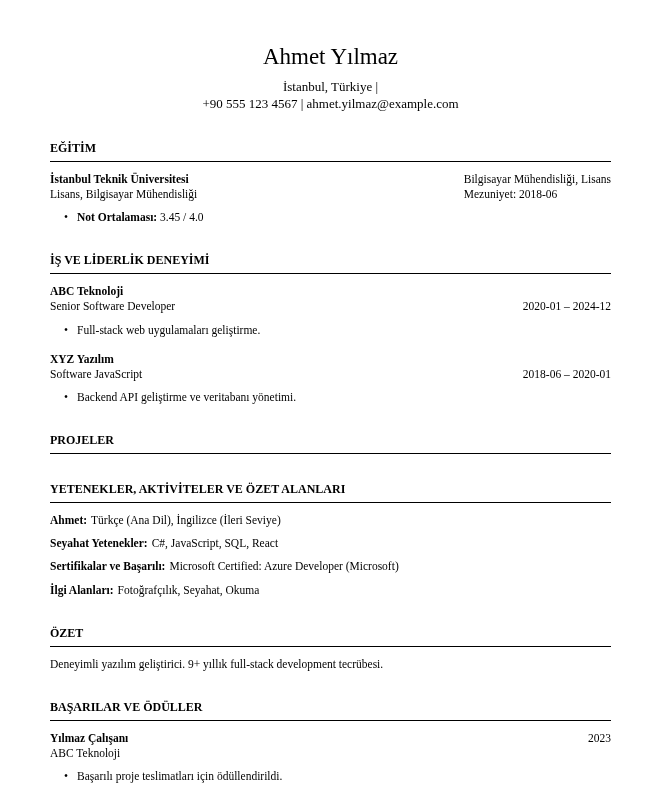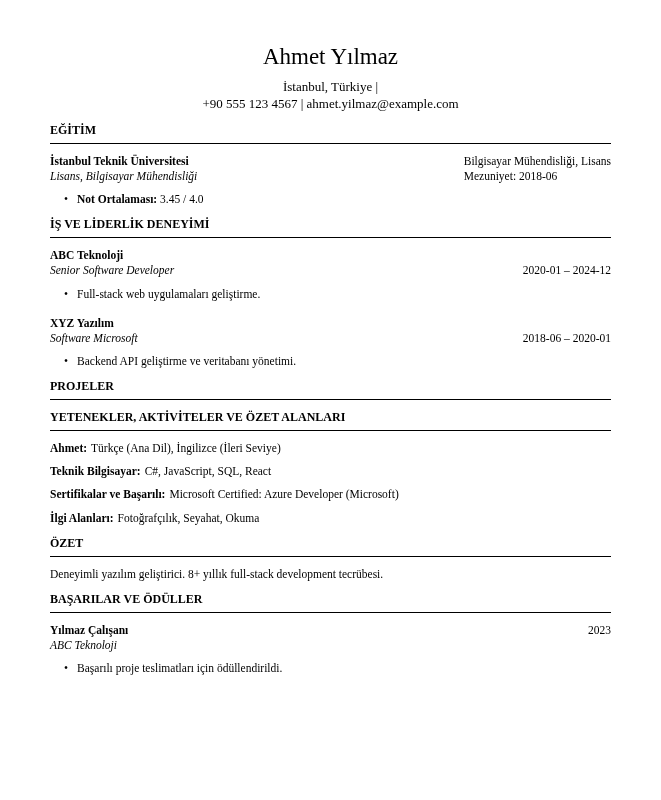--- a/index.html
+++ b/index.html
@@ -10,29 +10,29 @@
     font-family: "Liberation Serif", "DejaVu Serif", serif;
     font-size: 11.5px;
     line-height: 1.32;
   }
   .page {
     width: 661px;
     min-height: 800px;
     padding: 42px 50px 40px 50px;
   }
   .b { font-weight: bold; }
-  .i { font-style: italic; }
+  .i { }
 
   
   .resume-header { text-align: center; }
   .name { font-size: 23px; font-weight: normal; margin-bottom: 7px; }
   .contact-line { font-size: 13px; line-height: 1.3; }
 
   
-  .section { margin-top: 10px; }
+  .section { margin-top: 28px; }
   .section-title {
     font-weight: bold;
     font-size: 12px;
     padding-bottom: 4px;
     border-bottom: 1px solid #000000;
     margin-bottom: 10px;
   }
   .row {
     display: flex;
     justify-content: space-between;
@@ -97,52 +97,52 @@
         <div class="right-col">2020-01 – 2024-12</div>
       </div>
       <div class="bullet">
         <span>Full-stack web uygulamaları geliştirme.</span>
       </div>
     </div>
 
     <div class="entry">
       <div class="b">XYZ Yazılım</div>
       <div class="row">
-        <div class="i">Software Microsoft</div>
+        <div class="i">Software JavaScript</div>
         <div class="right-col">2018-06 – 2020-01</div>
       </div>
       <div class="bullet">
         <span>Backend API geliştirme ve veritabanı yönetimi.</span>
       </div>
     </div>
   </div>
 
   <div class="section">
     <div class="section-title">PROJELER</div>
   </div>
 
   <div class="section">
     <div class="section-title">YETENEKLER, AKTİVİTELER VE ÖZET ALANLARI</div>
     <div class="skills-row">
       <span class="b label">Ahmet:</span><span>Türkçe (Ana Dil), İngilizce (İleri Seviye)</span>
     </div>
     <div class="skills-row">
-      <span class="b label">Teknik Bilgisayar:</span><span>C#, JavaScript, SQL, React</span>
+      <span class="b label">Seyahat Yetenekler:</span><span>C#, JavaScript, SQL, React</span>
     </div>
     <div class="skills-row">
       <span class="b label">Sertifikalar ve Başarılı:</span><span>Microsoft Certified: Azure Developer (Microsoft)</span>
     </div>
     <div class="skills-row">
       <span class="b label">İlgi Alanları:</span><span>Fotoğrafçılık, Seyahat, Okuma</span>
     </div>
   </div>
 
   <div class="section">
     <div class="section-title">ÖZET</div>
-    <div>Deneyimli yazılım geliştirici. 8+ yıllık full-stack development tecrübesi.</div>
+    <div>Deneyimli yazılım geliştirici. 9+ yıllık full-stack development tecrübesi.</div>
   </div>
 
   <div class="section">
     <div class="section-title">BAŞARILAR VE ÖDÜLLER</div>
     <div class="entry">
       <div class="row">
         <div class="b">Yılmaz Çalışanı</div>
         <div class="right-col">2023</div>
       </div>
       <div class="i">ABC Teknoloji</div>

